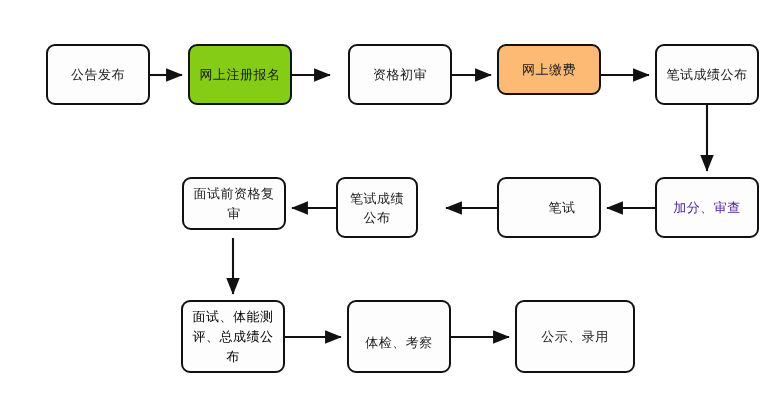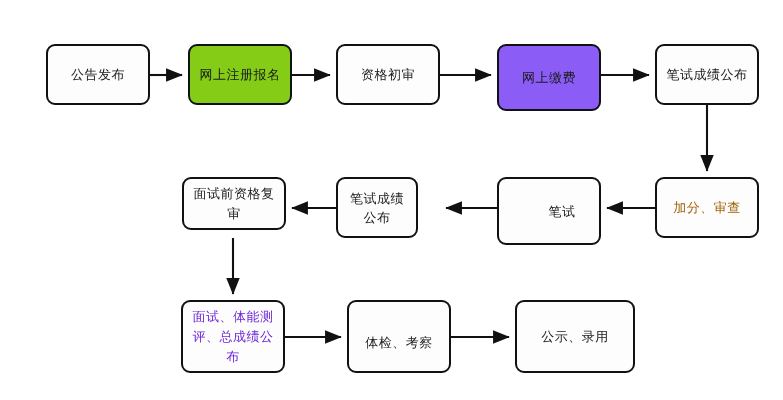--- a/index.html
+++ b/index.html
@@ -77,44 +77,44 @@
       </g>
   </svg>
 
   <div id="nodes-group">
       <div class="node" style="left: 46px; top: 44px; width: 104px; height: 61px; background: rgb(253, 253, 253); border-color: rgb(17, 17, 17);">
         <span class="node-label" style="color: rgb(26, 26, 26);">公告发布</span>
       </div>
       <div class="node" style="left: 188px; top: 44px; width: 104px; height: 61px; background: #84cc16; border-color: rgb(17, 17, 17);">
         <span class="node-label" style="color: rgb(26, 26, 26);">网上注册报名</span>
       </div>
-      <div class="node" style="left: 336px; top: 44px; width: 104px; height: 61px; background: rgb(253, 253, 253); border-color: rgb(17, 17, 17);">
+      <div class="node" style="left: 348px; top: 44px; width: 104px; height: 61px; background: rgb(253, 253, 253); border-color: rgb(17, 17, 17);">
         <span class="node-label" style="color: rgb(26, 26, 26);">资格初审</span>
       </div>
-      <div class="node" style="left: 497px; top: 44px; width: 104px; height: 67px; background: #8b5cf6; border-color: rgb(17, 17, 17);">
+      <div class="node" style="left: 497px; top: 44px; width: 104px; height: 51px; background: #fdba74; border-color: rgb(17, 17, 17);">
         <span class="node-label" style="color: rgb(26, 26, 26);">网上缴费</span>
       </div>
       <div class="node" style="left: 655px; top: 44px; width: 104px; height: 61px; background: rgb(253, 253, 253); border-color: rgb(17, 17, 17);">
         <span class="node-label" style="color: rgb(26, 26, 26);">笔试成绩公布</span>
       </div>
       <div class="node" style="left: 655px; top: 177px; width: 104px; height: 61px; background: rgb(253, 253, 253); border-color: rgb(17, 17, 17);">
-        <span class="node-label" style="color: #a16207;">加分、审查</span>
+        <span class="node-label" style="color: #4c1d95;">加分、审查</span>
       </div>
-      <div class="node" style="left: 497px; top: 177px; width: 104px; height: 68px; background: rgb(253, 253, 253); border-color: rgb(17, 17, 17); padding-left: 26px;">
+      <div class="node" style="left: 497px; top: 177px; width: 104px; height: 61px; background: rgb(253, 253, 253); border-color: rgb(17, 17, 17); padding-left: 26px;">
         <span class="node-label" style="color: rgb(26, 26, 26);">笔试</span>
       </div>
       <div class="node" style="left: 336px; top: 177px; width: 82px; height: 61px; background: rgb(253, 253, 253); border-color: rgb(17, 17, 17);">
         <span class="node-label" style="color: rgb(26, 26, 26);">笔试成绩公布</span>
       </div>
       <div class="node" style="left: 182px; top: 177px; width: 104px; height: 53px; background: rgb(253, 253, 253); border-color: rgb(17, 17, 17);">
         <span class="node-label wrap-2" style="color: rgb(26, 26, 26);">面试前资格复
 审</span>
       </div>
       <div class="node" style="left: 181px; top: 300px; width: 104px; height: 73px; background: rgb(253, 253, 253); border-color: rgb(17, 17, 17);">
-        <span class="node-label wrap-3" style="color: #6d28d9;">面试、体能测
+        <span class="node-label wrap-3" style="color: #000000;">面试、体能测
 评、总成绩公
 布</span>
       </div>
       <div class="node" style="left: 347px; top: 300px; width: 104px; height: 73px; background: rgb(253, 253, 253); border-color: rgb(17, 17, 17);">
         <span class="node-label" style="color: rgb(26, 26, 26); margin-top: 12px;">体检、考察</span>
       </div>
       <div class="node" style="left: 515px; top: 300px; width: 120px; height: 73px; background: rgb(253, 253, 253); border-color: rgb(17, 17, 17);">
         <span class="node-label" style="color: rgb(26, 26, 26);">公示、录用</span>
       </div>
     </div>

